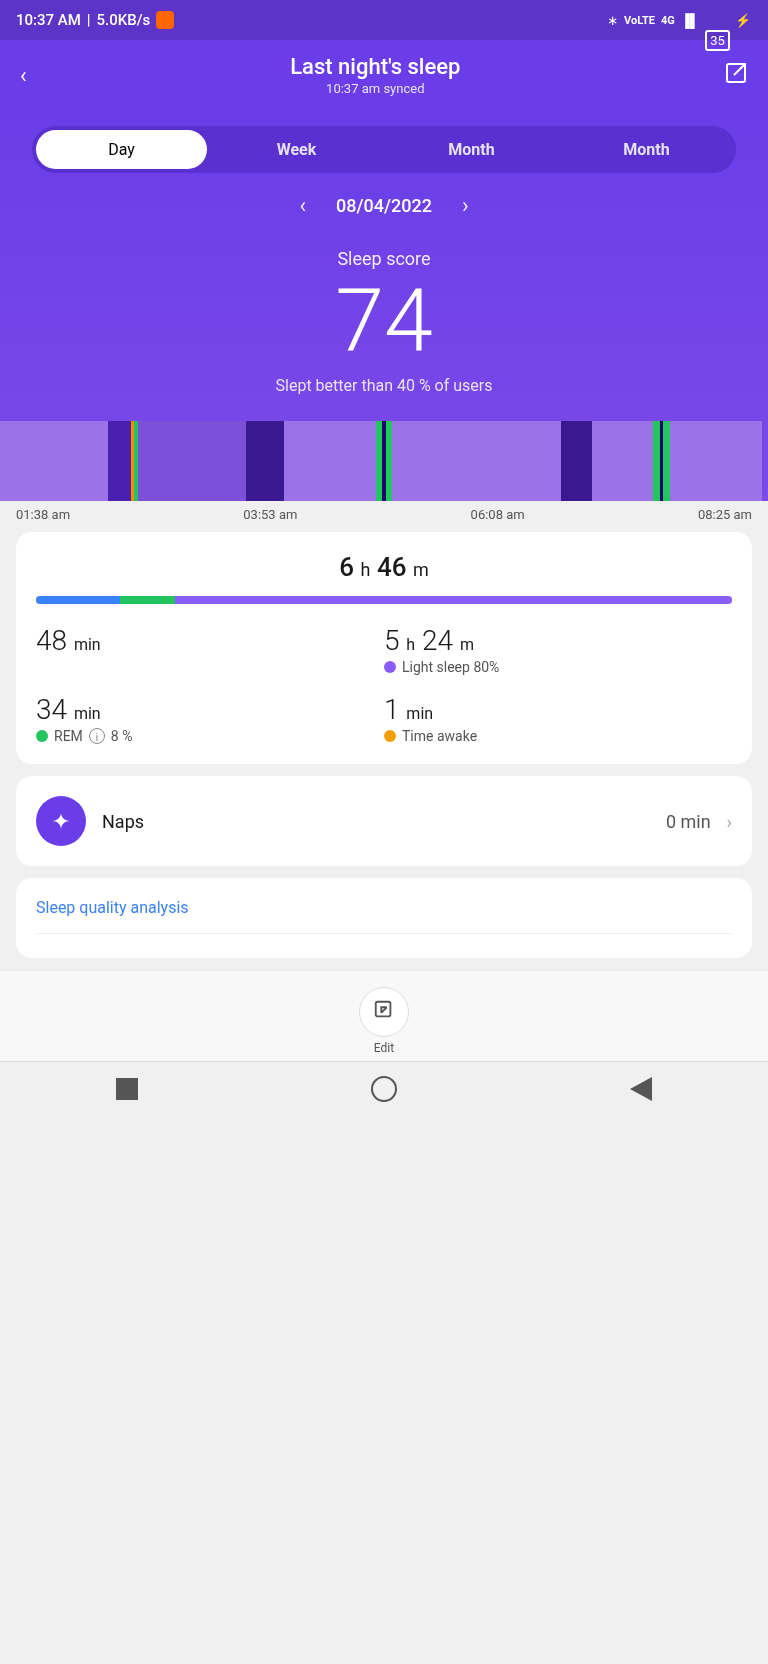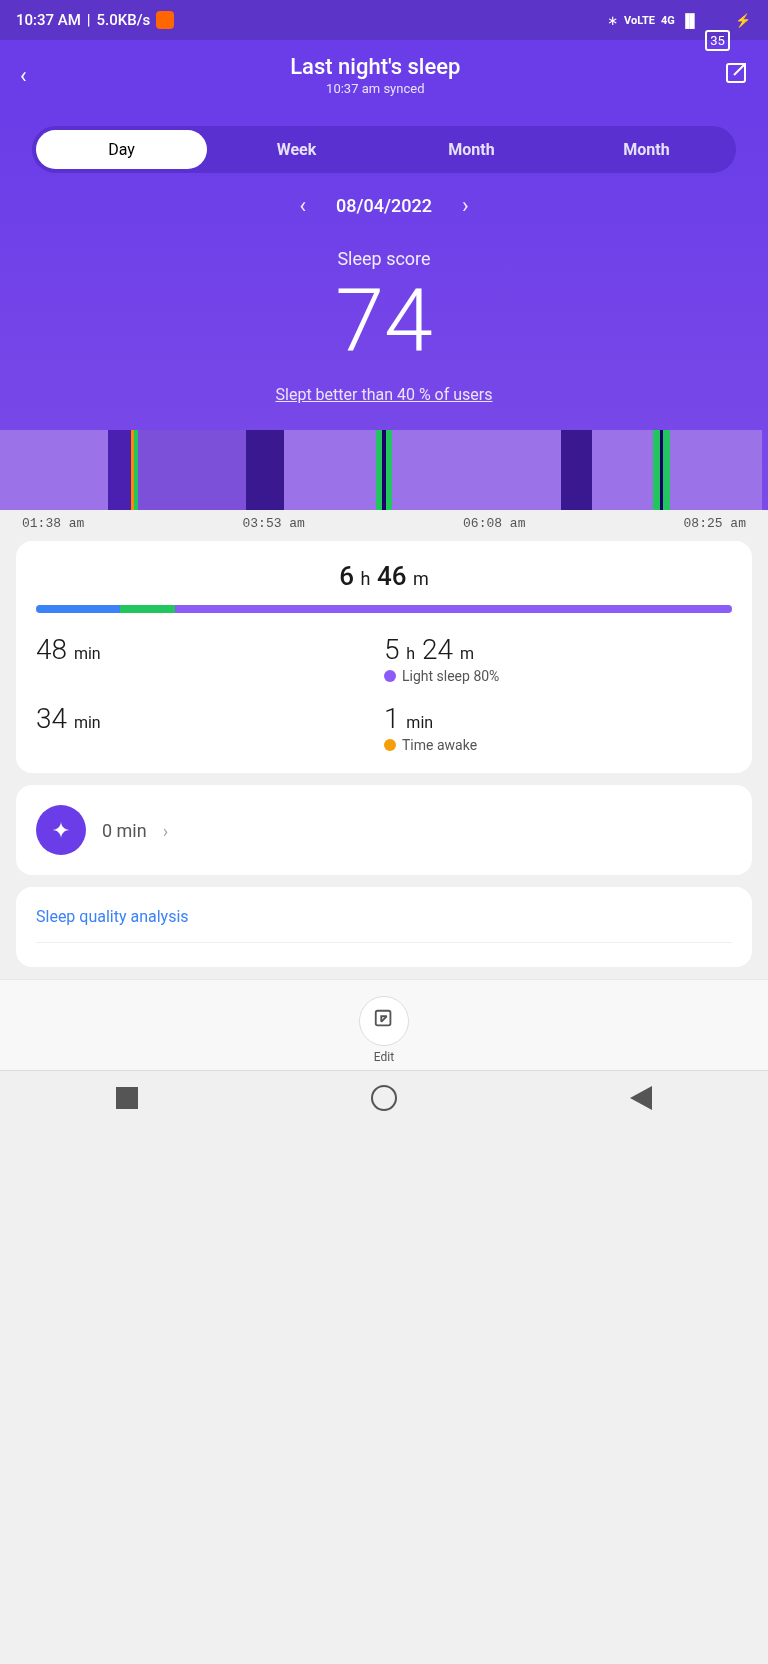--- a/index.html
+++ b/index.html
@@ -137,43 +137,41 @@
     }
     .sleep-score-value {
       color: white;
       font-size: 88px;
       font-weight: 300;
       line-height: 1;
     }
     .sleep-score-comparison {
       color: rgba(255,255,255,0.85);
       font-size: 16px;
-      margin-top: 20px;
+      margin-top: 11px;
       padding-bottom: 16px;
-      text-decoration: underline;
     }
 
     
     .sleep-timeline {
       width: 100%;
       height: 80px;
       display: flex;
       position: relative;
       overflow: hidden;
     }
     .timeline-segment {
       height: 100%;
       display: inline-block;
     }
     .timeline-labels {
       display: flex;
       justify-content: space-between;
-      padding: 6px 16px 10px;
+      padding: 6px 10px 10px;
       background: #f0f0f0;
-      font-family: Liberation Mono, monospace;
     }
     .timeline-label {
       color: #555;
       font-size: 13px;
       padding: 0 6px;
     }
 
     
     .cards-section {
       background: #f0f0f0;
@@ -533,40 +531,47 @@
           <span class="dot dot-purple"></span>
           <span>Light sleep 80%</span>
         </div>
       </div>
 
       <div class="stat-item">
         <div class="stat-value">
           <span>34</span>
           <span class="unit">min</span>
         </div>
+        <div class="stat-label">
+          <span class="dot dot-green"></span>
+          <span>REM</span>
+          <span class="info-icon">ℹ</span>
+          <span>8 %</span>
+        </div>
       </div>
 
       <div class="stat-item">
         <div class="stat-value">
           <span>1</span>
           <span class="unit">min</span>
         </div>
         <div class="stat-label">
           <span class="dot dot-yellow"></span>
           <span>Time awake</span>
         </div>
       </div>
     </div>
   </div>
 
   <div class="card" style="cursor:pointer;">
     <div class="naps-card">
       <div class="naps-icon-circle">
         <span>✦</span>
       </div>
+      <span class="naps-label">Naps</span>
       <span class="naps-value">0 min</span>
       <span class="naps-arrow">›</span>
     </div>
   </div>
 
   <div class="card quality-card">
     <div class="quality-label">Sleep quality analysis</div>
     <div class="divider"></div>
   </div>
 

